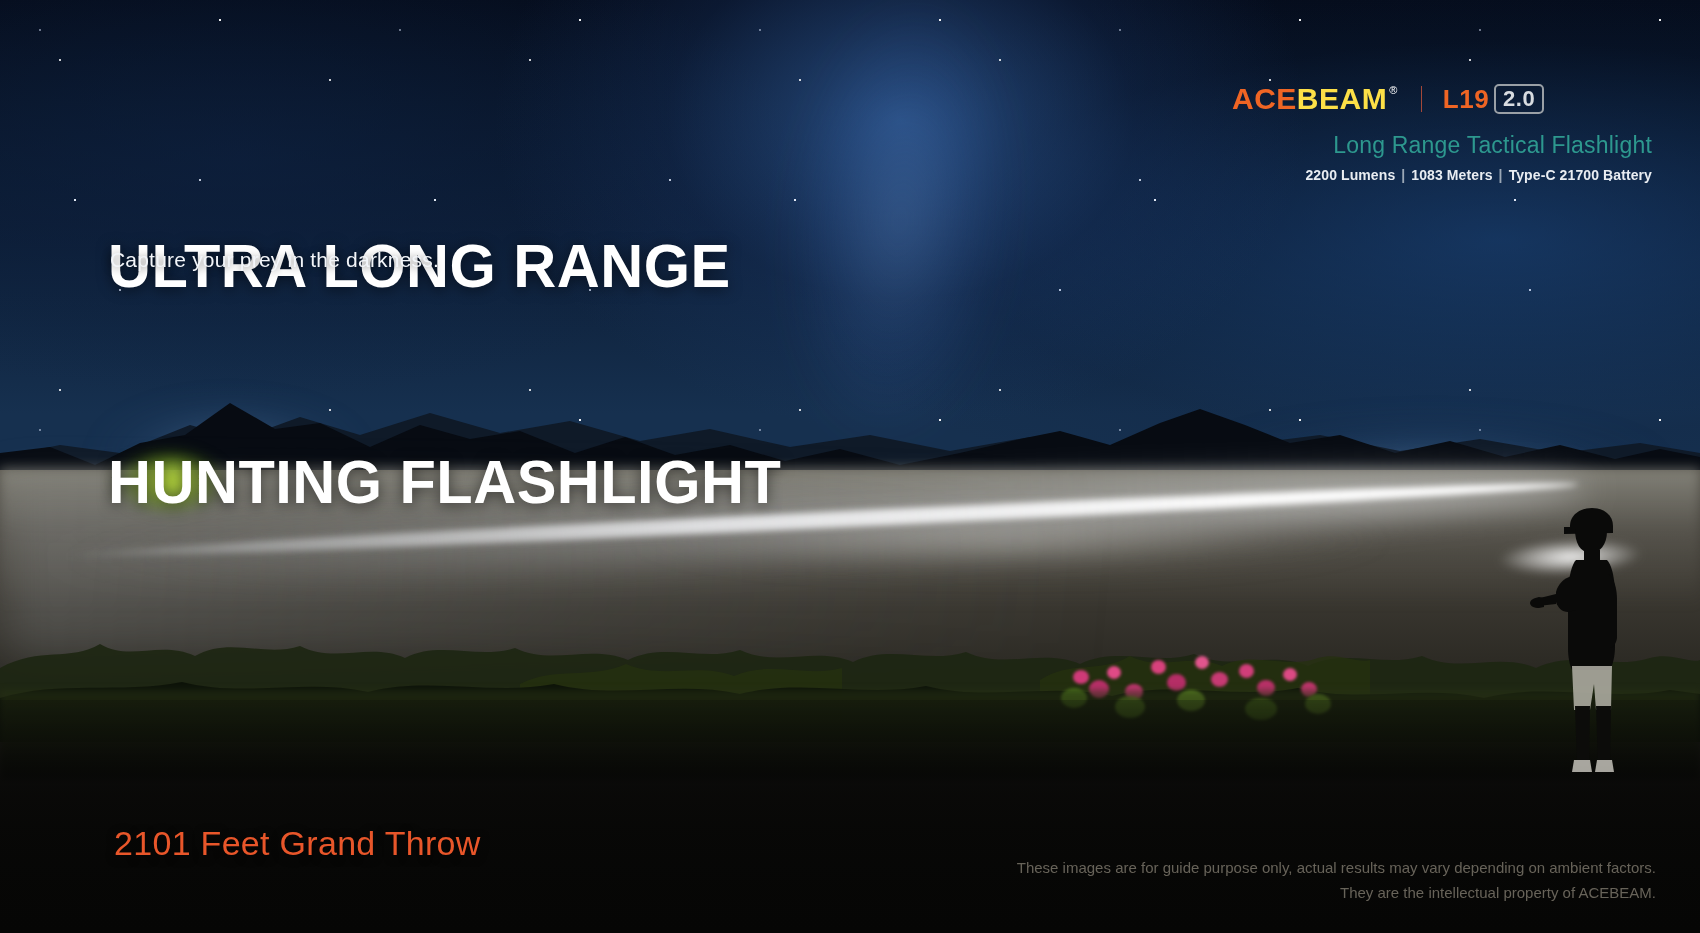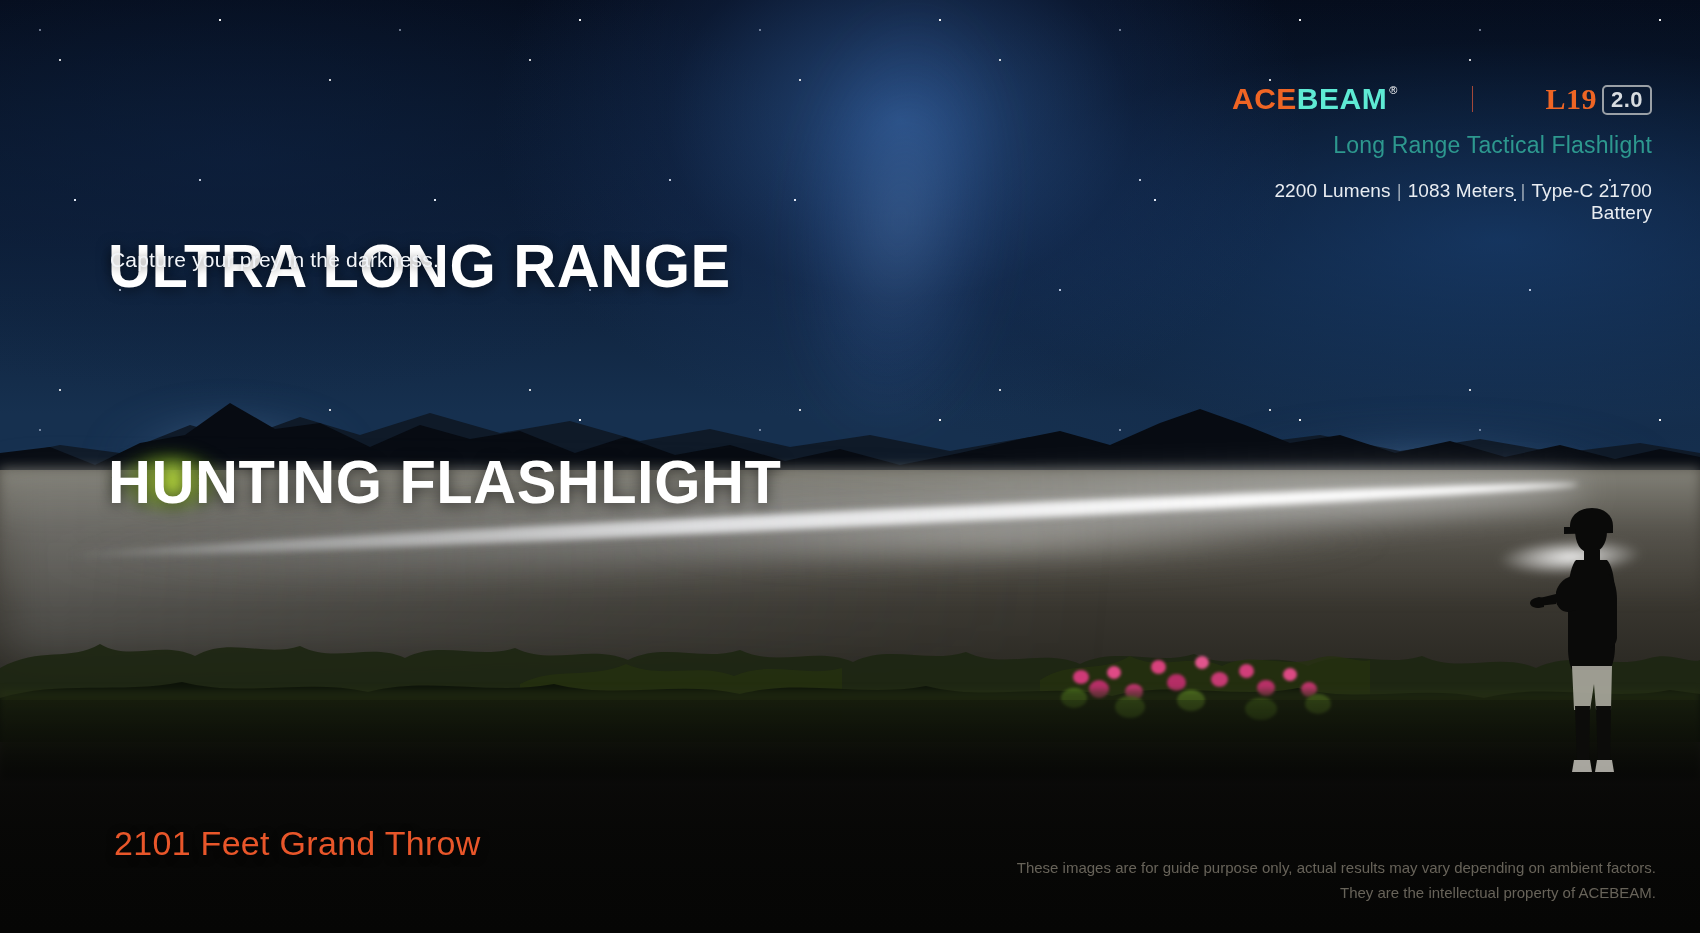--- a/index.html
+++ b/index.html
@@ -247,44 +247,44 @@
     text-shadow:0 2px 10px rgba(0,0,0,0.6);
   }
 
   
   .brand {
     position:absolute; right:48px; top:82px;
     text-align:right;
     width:420px;
   }
   .brand-row {
-    display:flex; align-items:center; justify-content:space-between; gap:8px;
+    display:flex; align-items:center; justify-content:flex-start; gap:8px;
     height:34px;
   }
   .logo-text {
     font-family:"Liberation Sans Narrow","Liberation Sans", sans-serif;
     font-weight:700;
     font-size:30px;
     letter-spacing:0.5px;
     line-height:30px;
     display:flex; align-items:flex-start;
   }
   .logo-ace { color:#ef6524; }
-  .logo-beam { color:#5eead4; }
+  .logo-beam { color:#fde047; }
   .logo-reg {
     font-size:11px; line-height:11px; color:#ffffff;
     margin-left:2px; margin-top:1px; font-weight:400;
   }
   .brand-sep {
     width:1px; height:26px; background:#c0503a;
     margin:0 13px 0 15px; opacity:0.85;
   }
   .model-text {
-    font-family:Liberation Serif, serif;
-    font-weight:700; font-size:30px; line-height:30px;
+    font-family:Liberation Sans, sans-serif;
+    font-weight:700; font-size:26px; line-height:30px;
     color:#ef6524; letter-spacing:0.5px;
   }
   .model-badge {
     display:inline-block;
     margin-left:5px;
     padding:2px 7px 2px 7px;
     border:2px solid #9aa0a6;
     border-radius:5px;
     color:#d8dce0;
     font-family:"Liberation Sans Narrow","Liberation Sans", sans-serif;
@@ -294,24 +294,24 @@
   }
   .brand-tagline {
     margin-top:16px;
     color:#2f9f93;
     font-size:23px;
     font-weight:400;
     letter-spacing:0.2px;
     opacity:0.95;
   }
   .brand-specs {
-    margin-top:21px;
+    margin-top:8px;
     color:#e9edf2;
-    font-size:19px;
-    font-weight:400;
+    font-size:14px;
+    font-weight:700;
     letter-spacing:0.1px;
   }
   .brand-specs .sp { color:#9aa7b5; margin:0 6px; }
 
   
   .disclaimer {
     position:absolute; right:44px; bottom:28px;
     text-align:right;
     color:#6d685e;
     font-size:15px;

